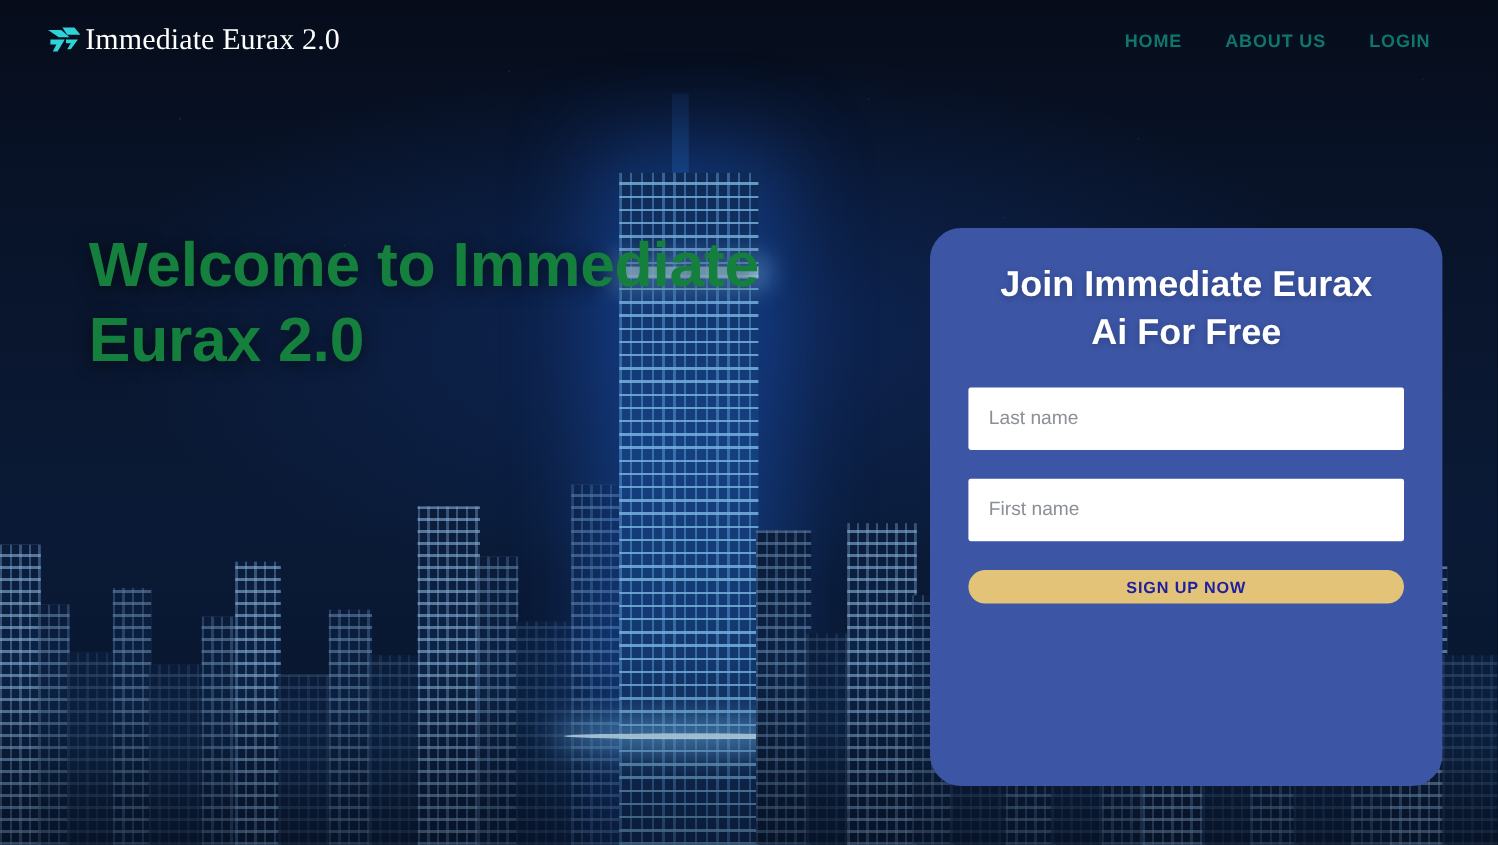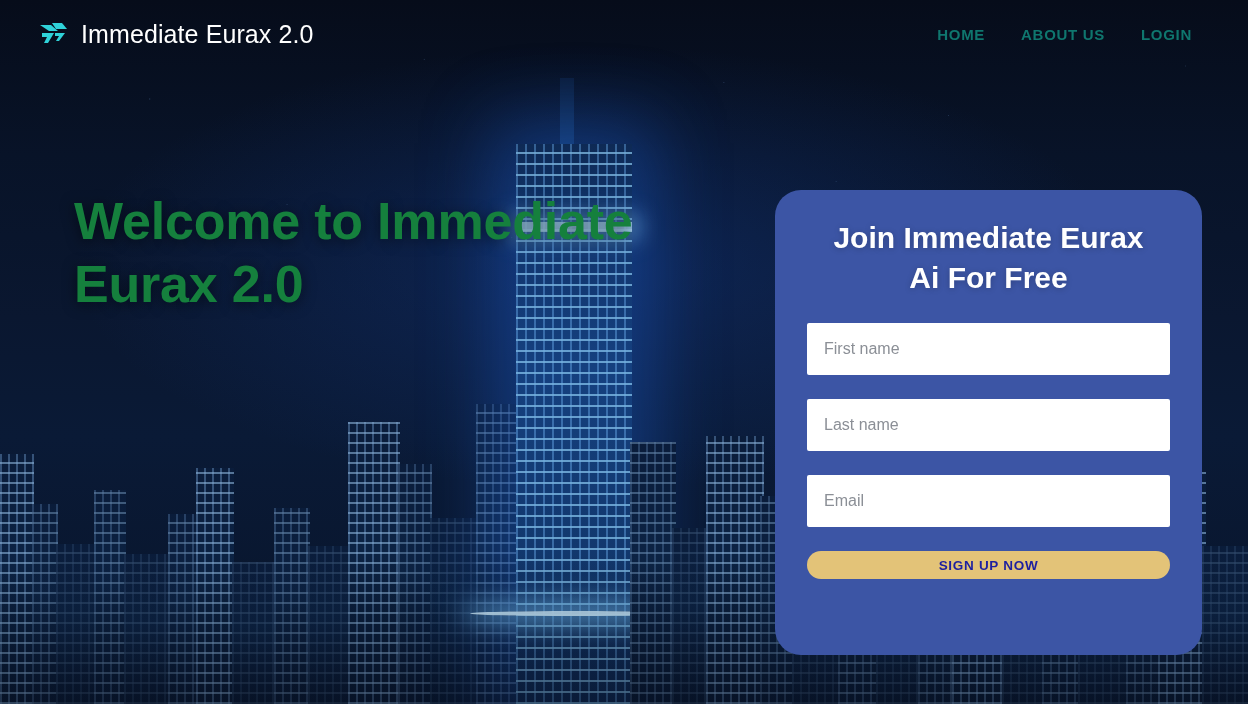--- a/index.html
+++ b/index.html
@@ -129,22 +129,23 @@
     height: 68px;
     display: flex;
     align-items: center;
     padding: 0 38px 0 38px;
     z-index: 20;
   }
 
   #brand {
     display: flex;
     align-items: center;
-    gap: 13px;
+    gap: 3px;
     cursor: pointer;
+    font-family: Liberation Serif, serif;
   }
   #brand-name {
     color: #ffffff;
     font-size: 25px;
     letter-spacing: .1px;
     white-space: nowrap;
   }
 
   #main-nav {
     margin-left: auto;
@@ -327,21 +328,20 @@
   <span>Welcome to Immediate Eurax 2.0</span><br>
 </h1>
 
 <section id="signup-card">
 
   <div id="signup-title">
     <span>Join Immediate Eurax</span><br>
     <span>Ai For Free</span>
   </div>
 
+  <input class="signup-input" type="text" placeholder="Last name" style="">
+
   <input class="signup-input" type="text" placeholder="First name" style="">
 
-  <input class="signup-input" type="text" placeholder="Last name" style="">
-
-  <input class="signup-input" type="email" placeholder="Email" style="">
 
   <button id="signup-submit">SIGN UP NOW</button>
 
 </section>
 
 </body></html>

